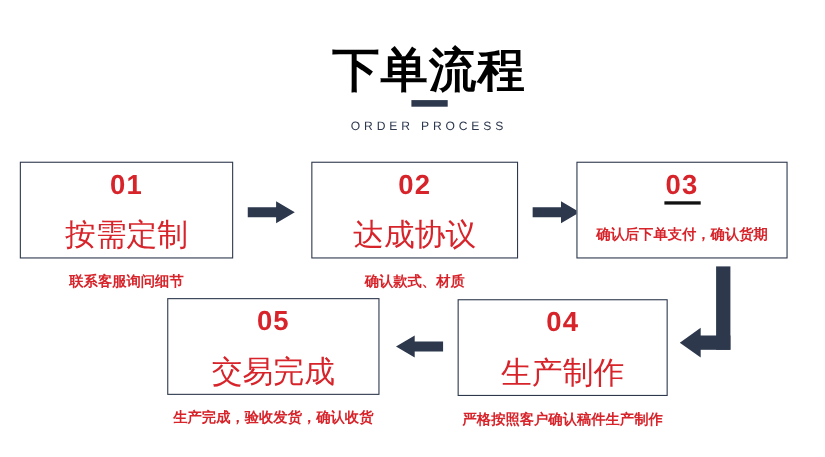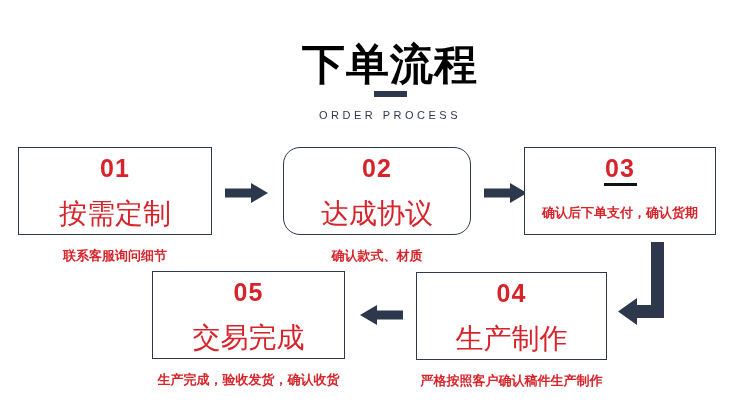--- a/index.html
+++ b/index.html
@@ -50,21 +50,21 @@
     height:88px;
     border:1px solid var(--navy, #2d384d);
     background:#fff;
     display:flex;
     flex-direction:column;
     align-items:center;
     padding-top:8px;
     text-align:center;
   }
   .step-1{ left:18px;  top:147px; width:194px; }
-  .step-2{ left:283px; top:147px; width:188px;border-radius:17px; }
+  .step-2{ left:283px; top:147px; width:188px; }
   .step-3{ left:524px; top:147px; width:192px; }
   .step-4{ left:416px; top:272px; width:191px; }
   .step-5{ left:152px; top:271px; width:193px; }
   .step-number{
     font-size:25px;
     font-weight:bold;
     line-height:1;
     color:var(--red, #d7232a);
     letter-spacing:1px;
   }

